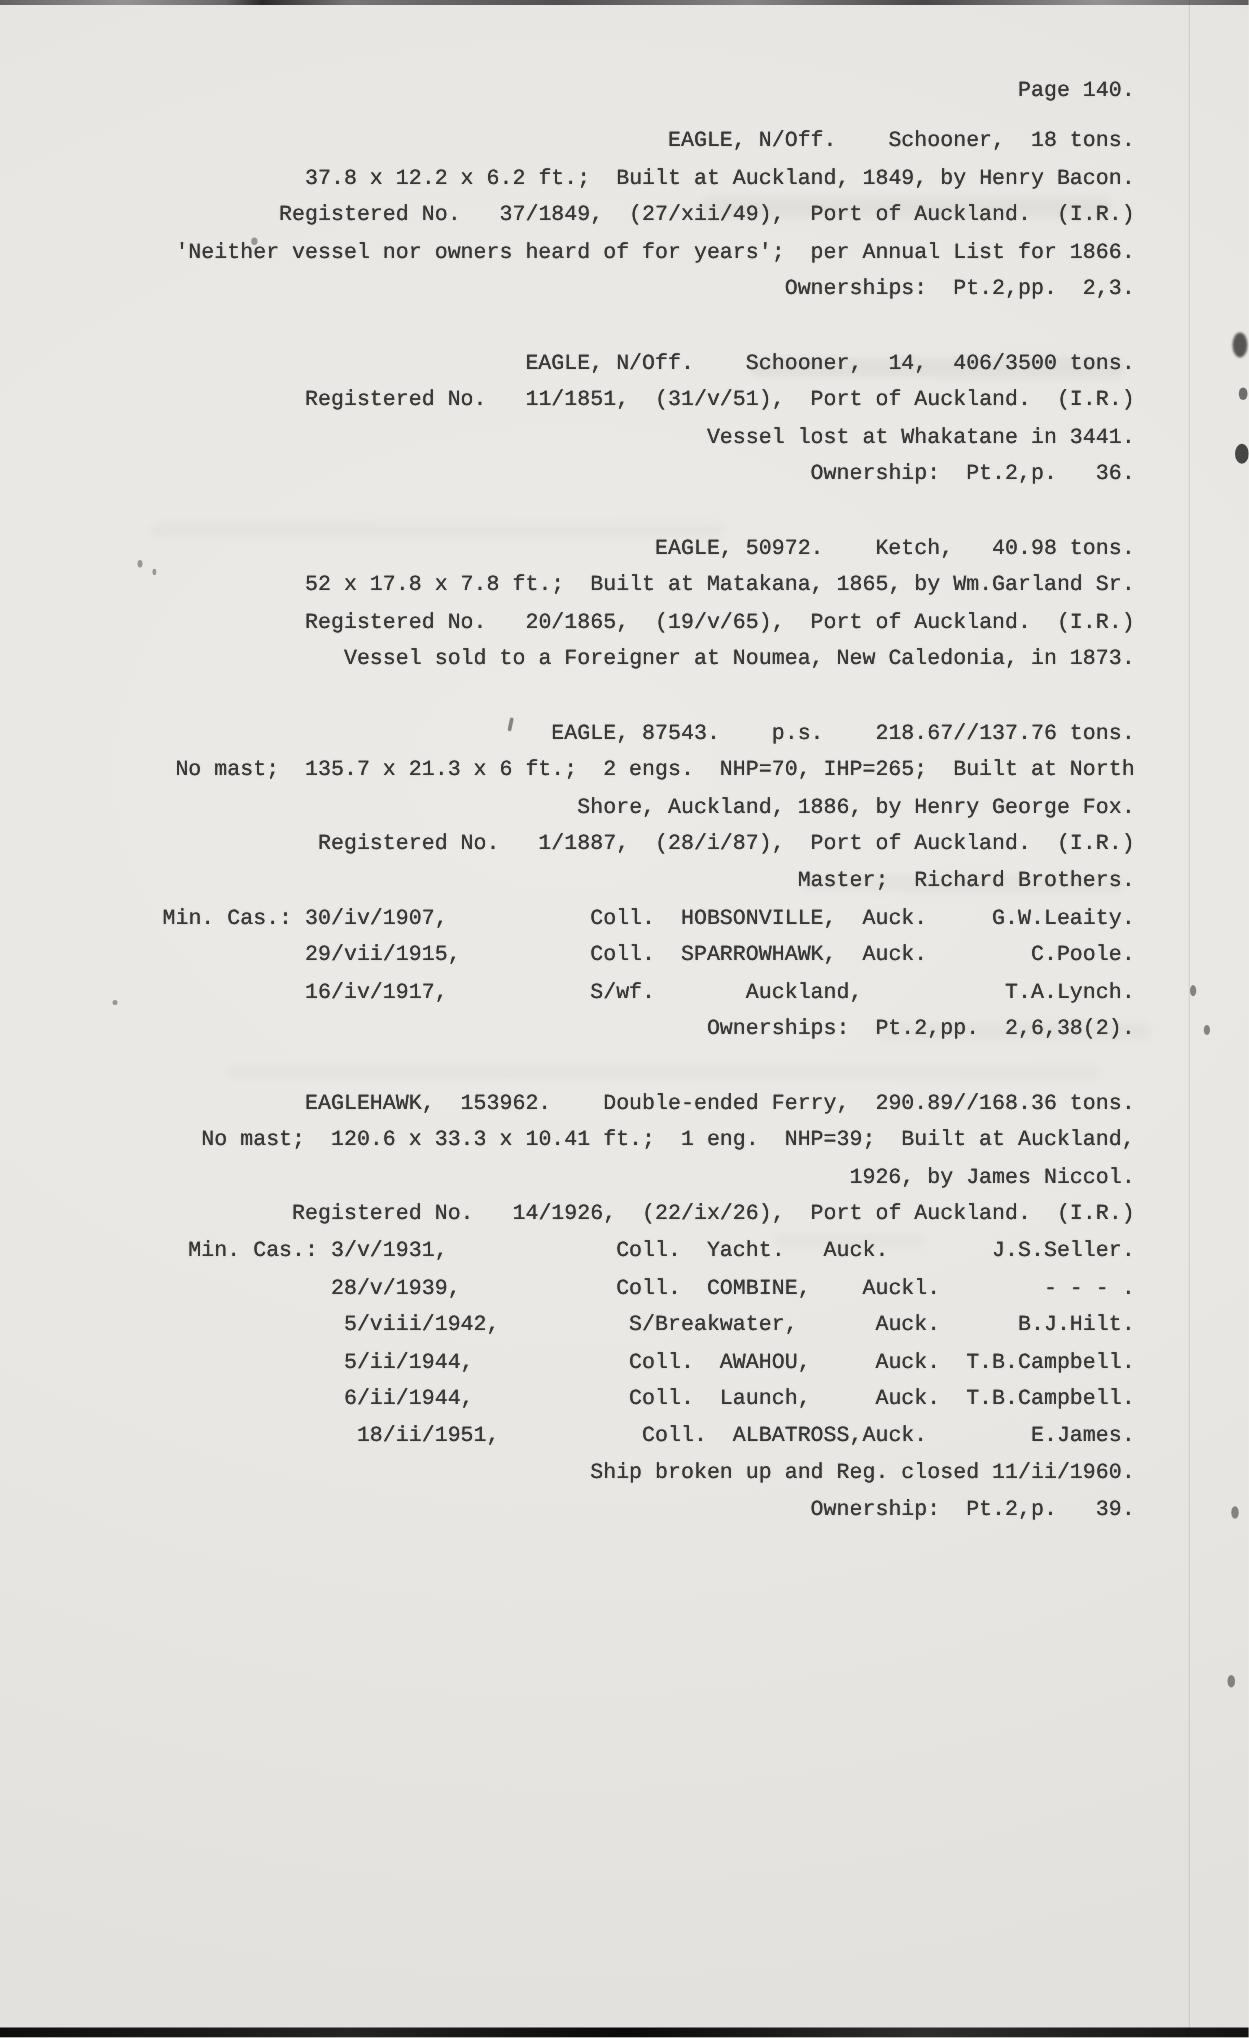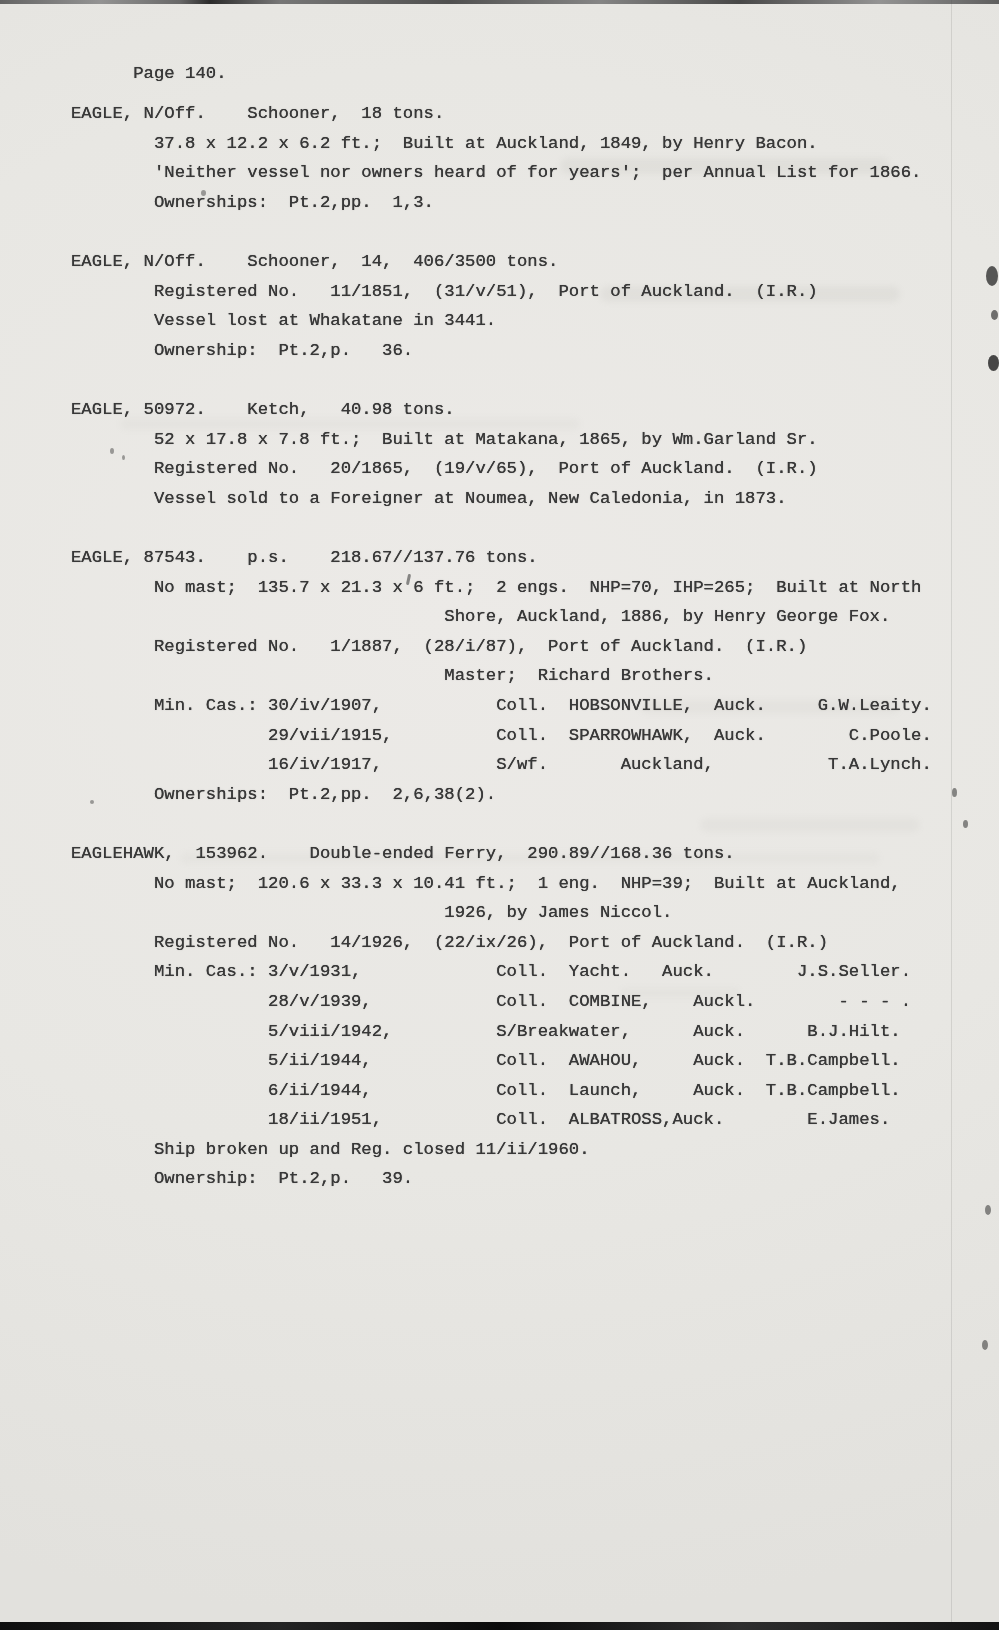--- a/index.html
+++ b/index.html
@@ -20,21 +20,21 @@
   }
   .edge-bottom{
     position:absolute;bottom:0;left:0;width:100%;height:8px;
     background:linear-gradient(90deg,#0e0e0e 0%,#242424 28%,#0a0a0a 50%,#2e2e2e 74%,#131313 100%);
   }
   .fold-line{
     position:absolute;left:951px;top:0;width:1px;height:100%;
     background:rgba(60,60,60,.13);
   }
   
-  .text-col{position:absolute;left:71px;top:59px;}
+  .text-col{position:absolute;left:47px;top:59px;text-align:right;}
   .line{
     white-space:pre;
     font:17.3px/29.6px "Liberation Mono","DejaVu Sans Mono",monospace;
     height:29.6px;
     color:#383838;
     text-shadow:0 0 .5px rgba(56,56,56,.95), 0 0 1.5px rgba(56,56,56,.28);
   }
   .page-label{margin-bottom:10.5px;}
   .entry{margin-top:29.6px;}
   .entry.first{margin-top:0;}
@@ -69,22 +69,23 @@
   <div class="speck" style="left:407px;top:574px;width:3px;height:11px;opacity:.5;border-radius:2px;transform:rotate(12deg);"></div>
   <div class="speck" style="left:201px;top:190px;width:5px;height:6px;opacity:.4;"></div>
   <div class="speck" style="left:90px;top:800px;width:4px;height:4px;opacity:.4;"></div>
 
   <div class="text-col" id="text-col">
     <div class="line page-label">      Page 140.</div>
 
   <div class="entry first">
         <div class="line">EAGLE, N/Off.    Schooner,  18 tons.</div>
         <div class="line">        37.8 x 12.2 x 6.2 ft.;  Built at Auckland, 1849, by Henry Bacon.</div>
+        <div class="line">        Registered No.   37/1849,  (27/xii/49),  Port of Auckland.  (I.R.)</div>
         <div class="line">        'Neither vessel nor owners heard of for years';  per Annual List for 1866.</div>
-        <div class="line">        Ownerships:  Pt.2,pp.  1,3.</div>
+        <div class="line">        Ownerships:  Pt.2,pp.  2,3.</div>
       </div>
       <div class="entry">
         <div class="line">EAGLE, N/Off.    Schooner,  14,  406/3500 tons.</div>
         <div class="line">        Registered No.   11/1851,  (31/v/51),  Port of Auckland.  (I.R.)</div>
         <div class="line">        Vessel lost at Whakatane in 3441.</div>
         <div class="line">        Ownership:  Pt.2,p.   36.</div>
       </div>
       <div class="entry">
         <div class="line">EAGLE, 50972.    Ketch,   40.98 tons.</div>
         <div class="line">        52 x 17.8 x 7.8 ft.;  Built at Matakana, 1865, by Wm.Garland Sr.</div>

